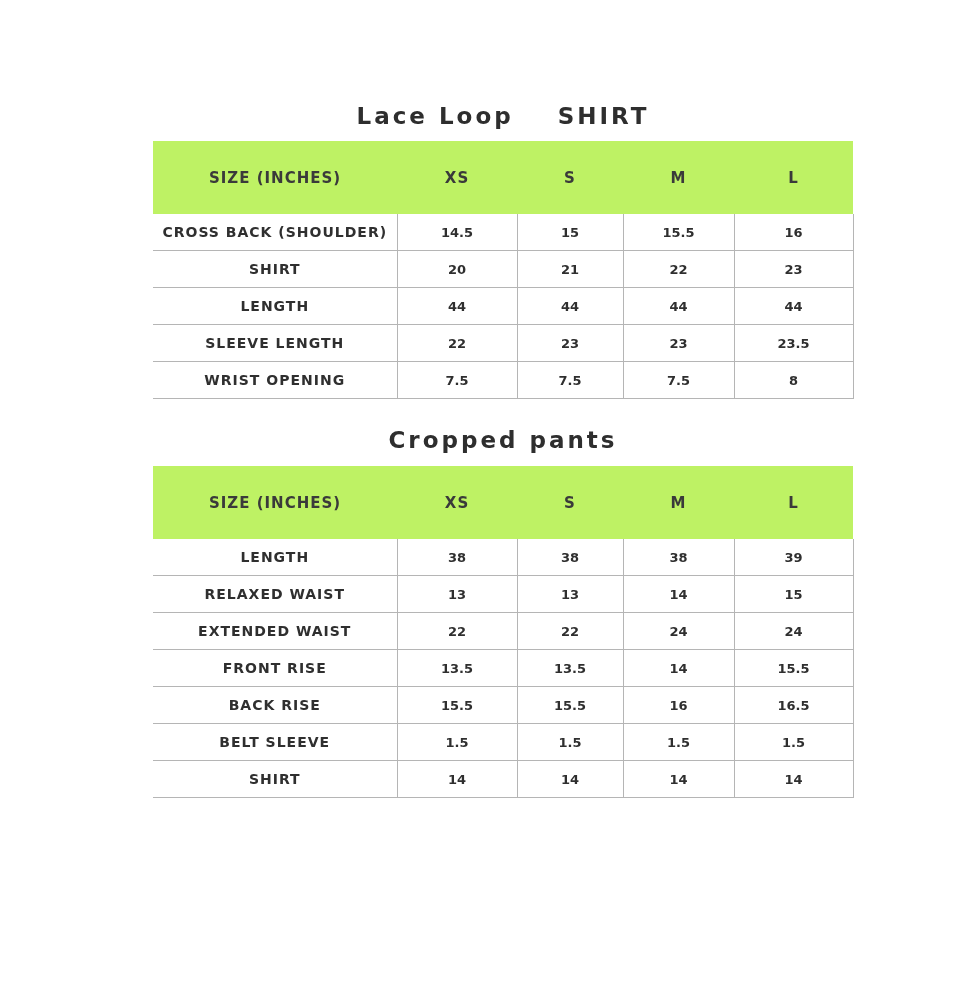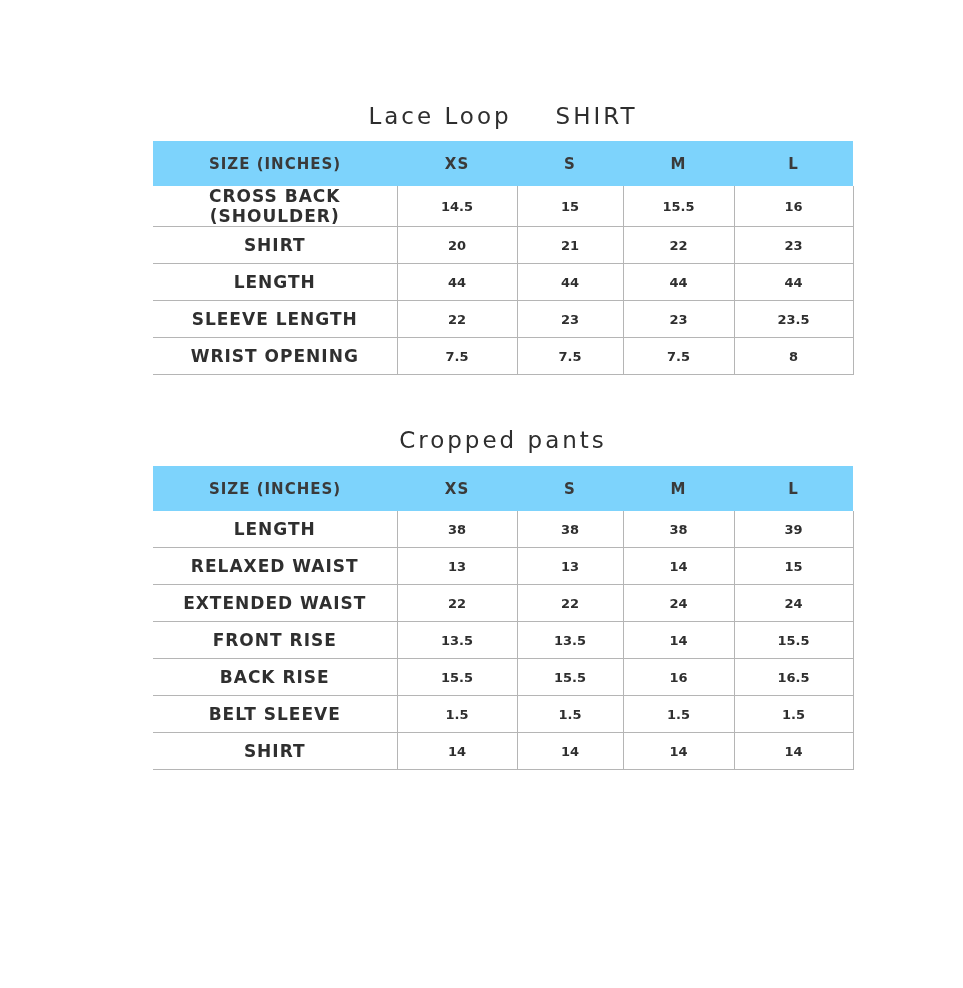--- a/index.html
+++ b/index.html
@@ -1,26 +1,26 @@
 <!DOCTYPE html>
 <html><head>
 <meta charset="utf-8">
 <style>
   html, body { margin: 0; padding: 0; background: #ffffff; }
   body { width: 963px; height: 988px; position: relative; overflow: hidden;
          font-family: "DejaVu Sans", sans-serif; color: #2b2b2b; }
   .section { position: absolute; left: 153px; width: 700px; }
-  .title { text-align: center; font-size: 23px; letter-spacing: 3px; font-weight: 400;
+  .title { text-align: center; font-size: 23px; letter-spacing: 3px; font-weight: 700;
            color: #2e2e2e; height: 30px; line-height: 30px; }
   table { border-collapse: collapse; width: 700px; table-layout: fixed; }
-  th { background: #7dd3fc; color: #3a3a3a; font-size: 15px; font-weight: bold;
-       letter-spacing: 1px; height: 37px; padding: 4px; text-align: center; }
+  th { background: #bef264; color: #3a3a3a; font-size: 15px; font-weight: bold;
+       letter-spacing: 1px; height: 37px; padding: 18px; text-align: center; }
   td { height: 36px; padding: 0; text-align: center; font-size: 13px; font-weight: bold;
        color: #2f2f2f; border-bottom: 1.5px solid #b5b5b5; border-left: 1.5px solid #b5b5b5; }
-  td.label { border-left: none; font-size: 17px; letter-spacing: 1px; margin-top: 37px; }
+  td.label { border-left: none; font-size: 14px; letter-spacing: 1px; margin-top: 37px; }
   td:last-child { border-right: 1.5px solid #b5b5b5; }
   col.c0 { width: 244px; } col.c1 { width: 120px; } col.c2 { width: 106px; }
   col.c3 { width: 111px; } col.c4 { width: 119px; }
   .title .gap { display: inline-block; width: 44px; }
 </style>
 </head>
 <body>
 
 <div class="section" style="top:101px;">
   <div class="title">

